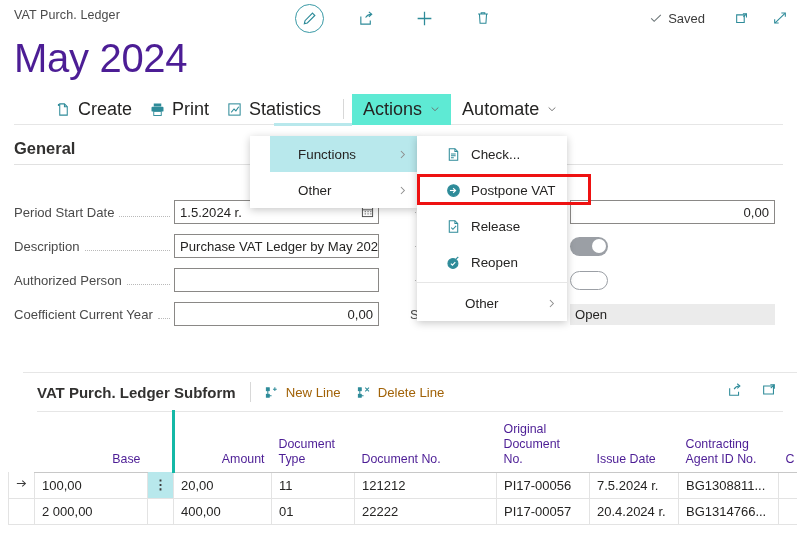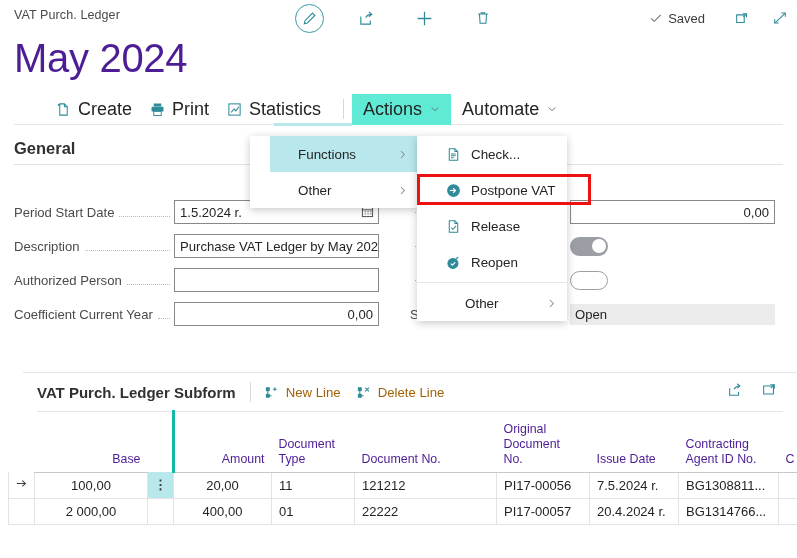--- a/index.html
+++ b/index.html
@@ -225,21 +225,21 @@
   thead th.divline { border-left: 3px solid #14b8a6; }
   tbody td {
     height: 26px;
     padding: 0 7px;
     border-bottom: 1px solid #e3e3e3;
     border-right: 1px solid #e3e3e3;
     color: #252423;
     white-space: nowrap;
     overflow: hidden;
   }
-  tbody td.num { text-align: center; }
+  tbody td.num { text-align: left; }
   tbody td.sel {
     width: 26px; padding: 0;
     text-align: center;
     color: #3b3b3b;
     border-right: 1px solid #e3e3e3;
     border-left: 1px solid #e3e3e3;
   }
   tbody tr.selected td.kebab {
     background: #b8e8ec;
     text-align: center;

